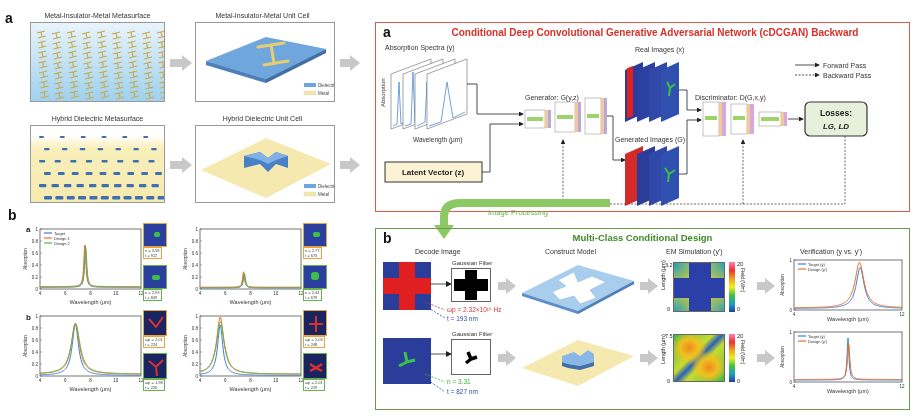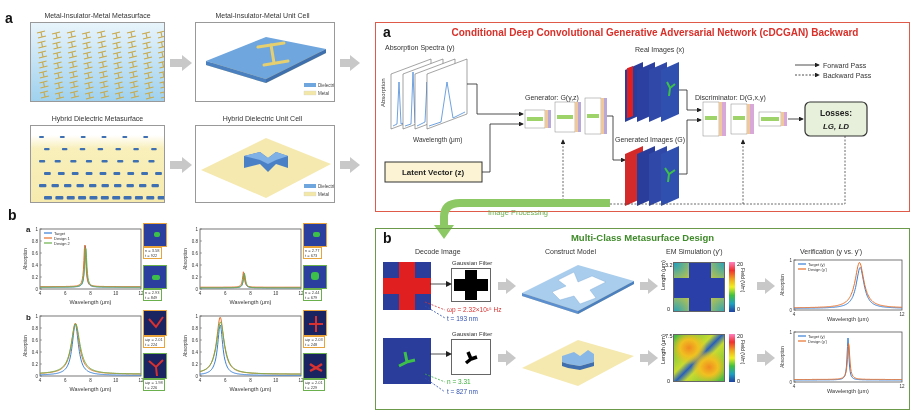--- a/index.html
+++ b/index.html
@@ -489,21 +489,21 @@
 </svg>
 
 <svg class="abs" style="left:430px;top:195px;" width="180" height="50">
   <path d="M180,8 L30,8 Q14,8 14,22 L14,32" stroke="#8cc864" stroke-width="8" fill="none"></path>
   <polygon points="4,30 24,30 14,44" fill="#8cc864"></polygon>
 </svg>
 <div class="abs" style="left:488px;top:208px;font-size:7.5px;color:#6ab04c;">Image Processing</div>
 
 <div class="abs" style="left:375px;top:228px;width:535px;height:182px;border:1.5px solid #6a9a4a;"></div>
 <div class="panel-letter" style="left:383px;top:230px;">b</div>
-<div class="abs" style="left:375px;top:232px;width:535px;text-align:center;font-size:9.5px;font-weight:bold;color:#3f8a2a;">Multi-Class Metasurface Design</div>
+<div class="abs" style="left:375px;top:232px;width:535px;text-align:center;font-size:9.5px;font-weight:bold;color:#3f8a2a;">Multi-Class Conditional Design</div>
 
 <div class="label-sm" style="left:415px;top:248px;font-size:7px;">Decode Image</div>
 <div class="label-sm" style="left:545px;top:248px;font-size:7px;">Construct Model</div>
 <div class="label-sm" style="left:666px;top:248px;font-size:7px;">EM Simulation (y')</div>
 <div class="label-sm" style="left:800px;top:248px;font-size:7px;">Verification (y vs. y')</div>
 
 <div class="abs" style="left:383px;top:262px;width:48px;height:48px;background:#2a3d9a;">
   <div style="position:absolute;left:16px;top:0;width:16px;height:48px;background:#e02020;"></div>
   <div style="position:absolute;left:0;top:16px;width:48px;height:16px;background:#e02020;"></div>
 </div>

